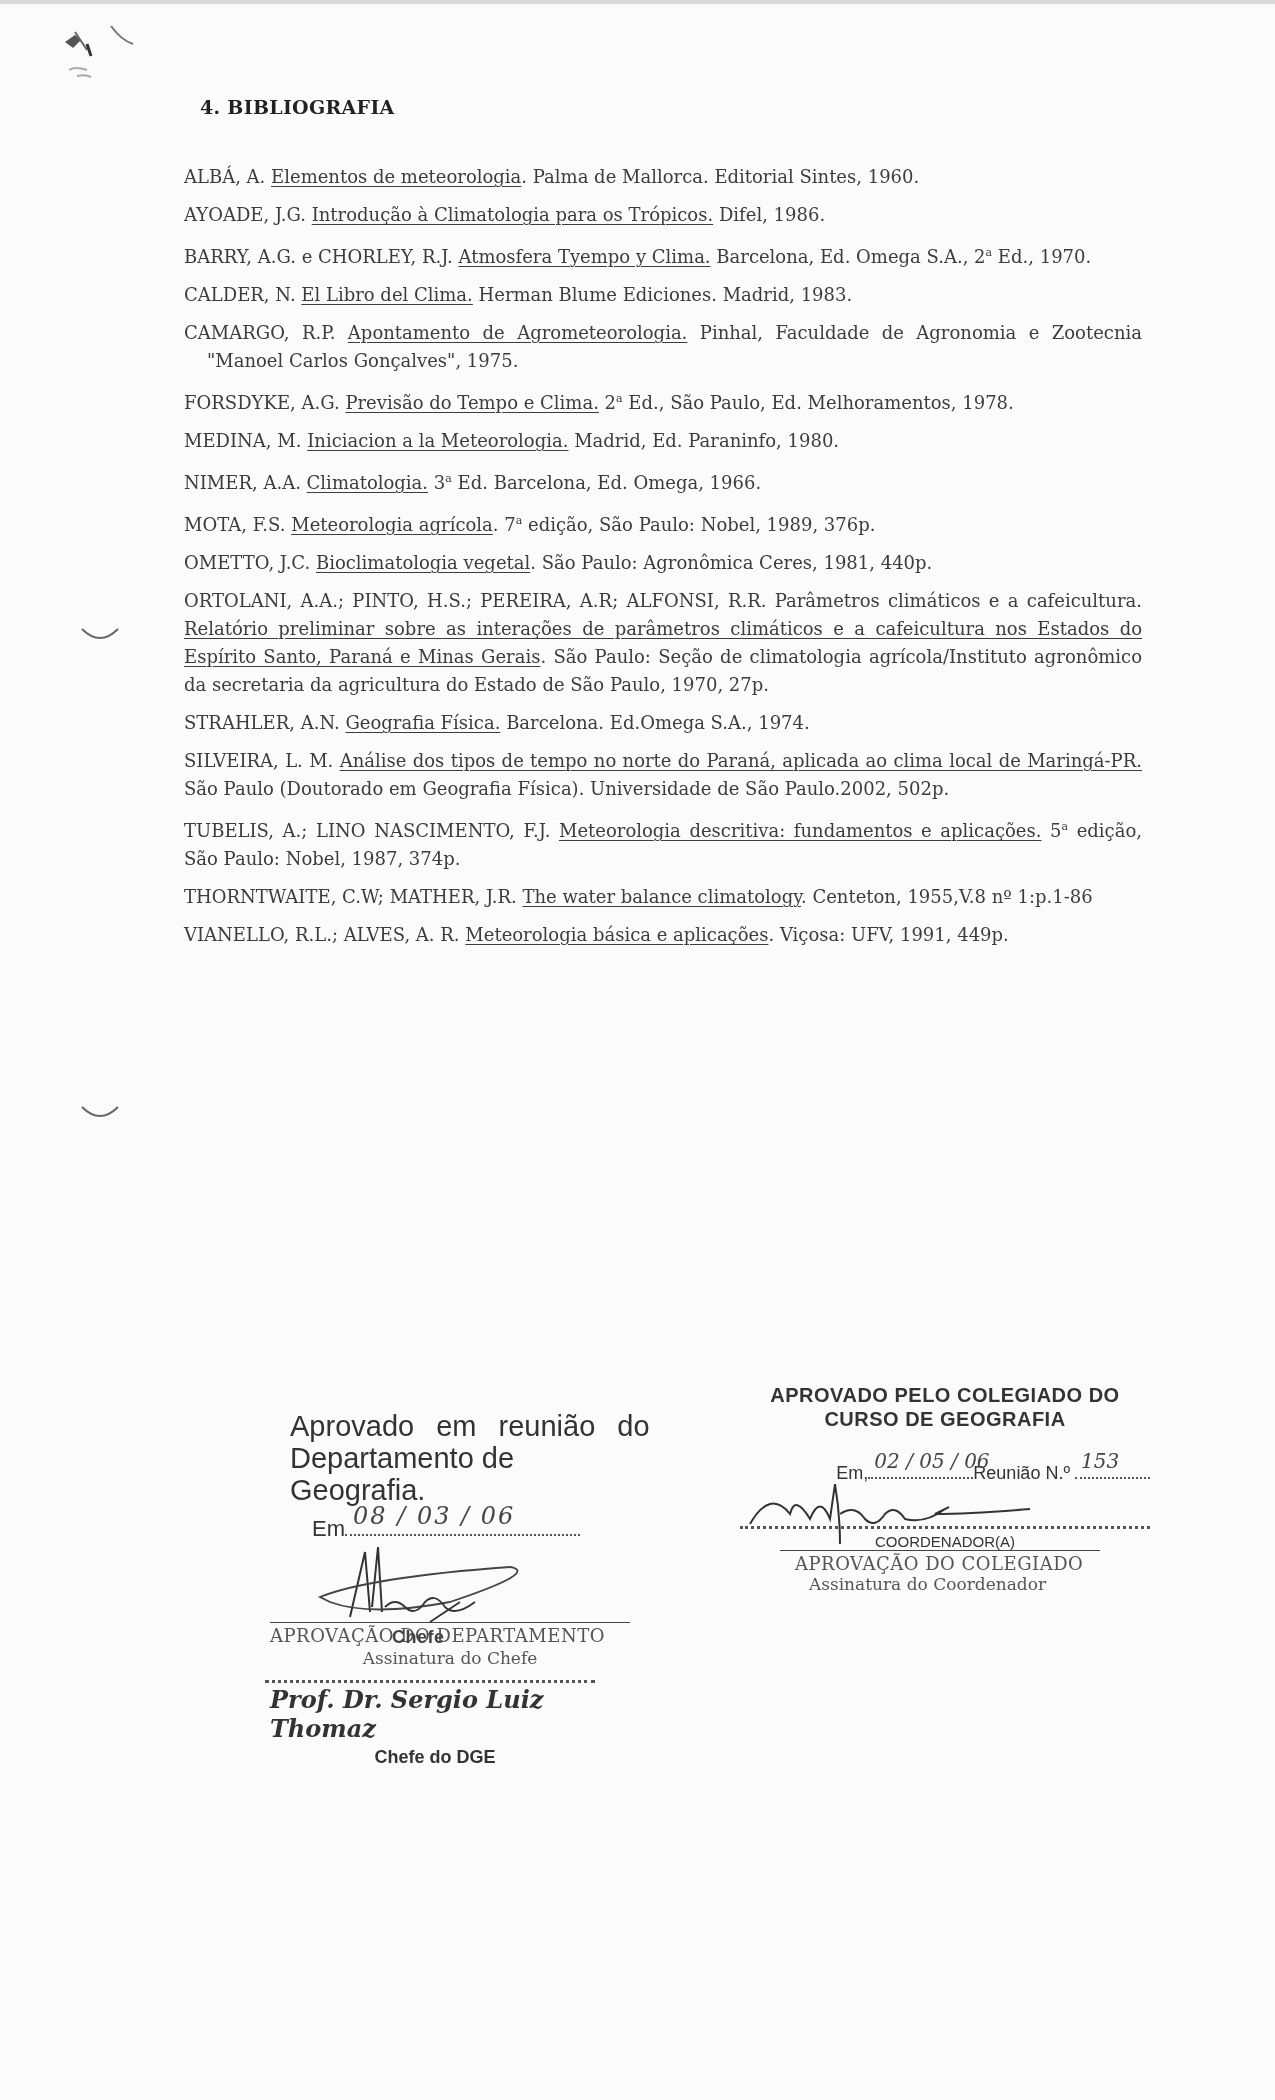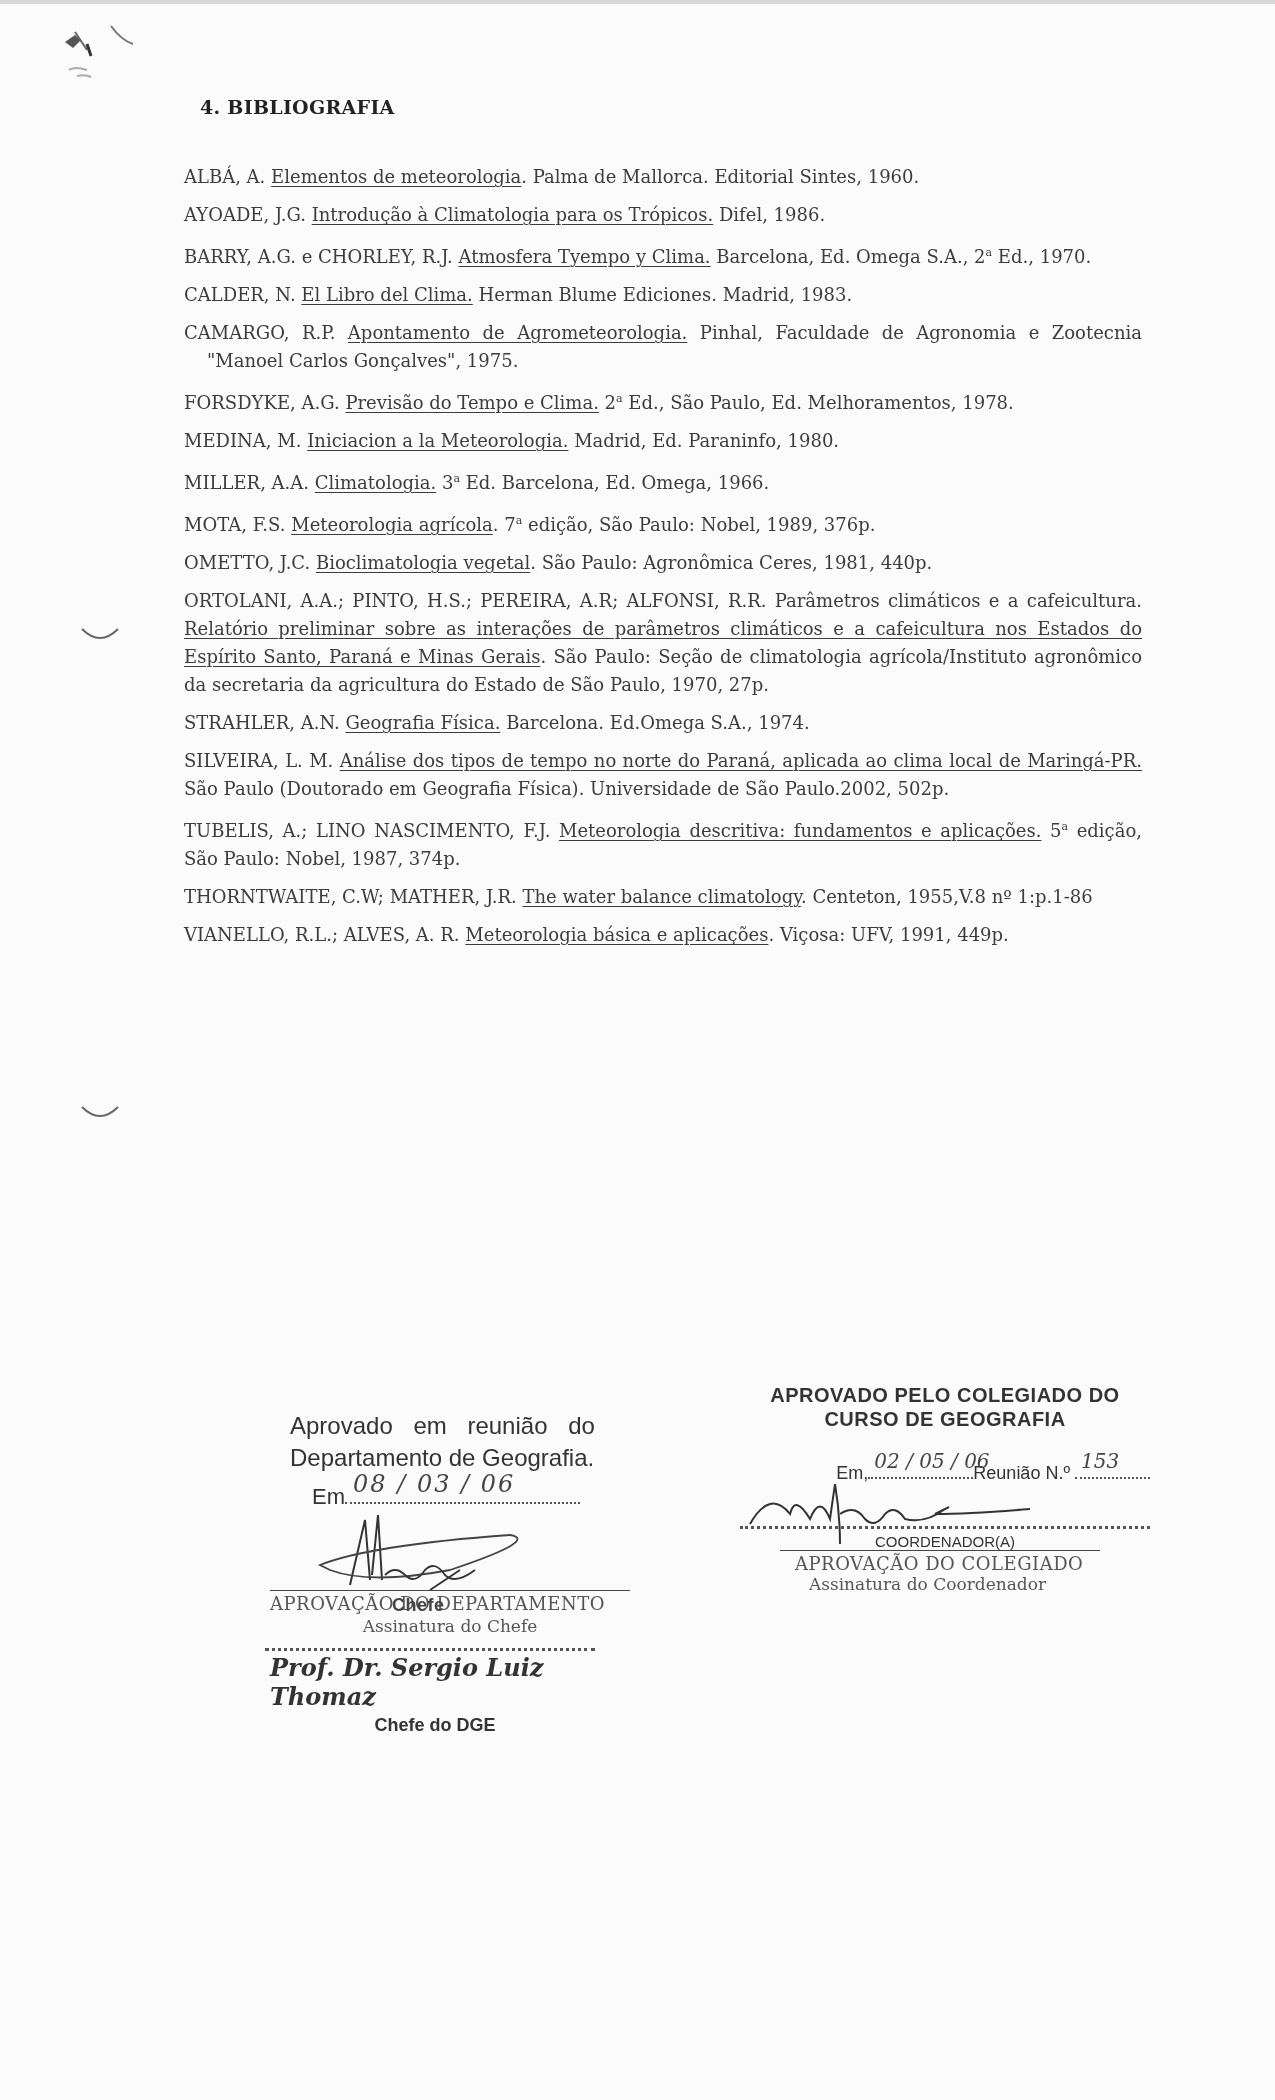--- a/index.html
+++ b/index.html
@@ -21,21 +21,21 @@
       text-align:left;
     }
     .entry.justify { text-align:justify; padding-left:0; text-indent:0; }
     .entry .u { text-decoration:underline; text-underline-offset:3px; text-decoration-thickness:1px; }
     .entry sup { font-size:11px; }
     .mark { position:absolute; }
 
     
     .stamp-left { position:absolute; left:290px; top:1410px; width:360px; }
     .stamp-left .line1, .stamp-left .line2 {
-      font-family:"Liberation Sans", sans-serif; font-size:24px; color:#333; line-height:32px;
+      font-family:"Liberation Sans", sans-serif; font-size:29px; color:#333; line-height:32px;
     }
     .stamp-left .line1 { word-spacing:14px; }
     .em-row { font-family:"Liberation Sans", sans-serif; font-size:22px; color:#333; margin-top:6px; position:relative; left:22px; }
     .em-row .dots { border-bottom:2px dotted #555; display:inline-block; width:235px; height:22px; position:relative; vertical-align:baseline; }
     .em-row .hand { position:absolute; left:8px; top:-10px; font-family:"DejaVu Serif", serif; font-style:italic; font-size:24px; color:#444; letter-spacing:2px; }
     .sig-area { position:relative; height:80px; }
     .rule { border-top:1px solid #444; }
     .approval-title {
       font-family:"DejaVu Serif", serif; font-size:18px; color:#555; letter-spacing:0.5px; position:relative;
     }
@@ -80,21 +80,21 @@
 <div class="heading">4. BIBLIOGRAFIA</div>
 
 <div class="biblio">
   <div class="entry"><span>ALBÁ, A. </span><span class="u">Elementos de meteorologia</span><span>. Palma de Mallorca. Editorial Sintes, 1960.</span></div>
   <div class="entry"><span>AYOADE, J.G. </span><span class="u">Introdução à Climatologia para os Trópicos.</span><span> Difel, 1986.</span></div>
   <div class="entry"><span>BARRY, A.G. e CHORLEY, R.J.  </span><span class="u">Atmosfera Tyempo y Clima.</span><span> Barcelona, Ed. Omega S.A., 2</span><sup>a</sup><span> Ed., 1970.</span></div>
   <div class="entry"><span>CALDER, N. </span><span class="u">El Libro del Clima.</span><span> Herman Blume Ediciones. Madrid, 1983.</span></div>
   <div class="entry" style="text-align:justify"><span>CAMARGO, R.P. </span><span class="u">Apontamento de Agrometeorologia.</span><span> Pinhal, Faculdade de Agronomia e Zootecnia "Manoel Carlos Gonçalves", 1975.</span></div>
   <div class="entry"><span>FORSDYKE, A.G. </span><span class="u">Previsão do Tempo e Clima.</span><span> 2</span><sup>a</sup><span> Ed., São Paulo, Ed. Melhoramentos, 1978.</span></div>
   <div class="entry"><span>MEDINA, M. </span><span class="u">Iniciacion a la Meteorologia.</span><span> Madrid, Ed. Paraninfo, 1980.</span></div>
-  <div class="entry"><span>MILLER, A.A. </span><span class="u">Climatologia.</span><span> 3</span><sup>a</sup><span> Ed. Barcelona, Ed. Omega, 1966.</span></div>
+  <div class="entry"><span>NIMER, A.A. </span><span class="u">Climatologia.</span><span> 3</span><sup>a</sup><span> Ed. Barcelona, Ed. Omega, 1966.</span></div>
   <div class="entry"><span>MOTA, F.S. </span><span class="u">Meteorologia agrícola</span><span>. 7</span><sup>a</sup><span> edição, São Paulo: Nobel, 1989, 376p.</span></div>
   <div class="entry"><span>OMETTO, J.C. </span><span class="u">Bioclimatologia vegetal</span><span>. São Paulo: Agronômica Ceres, 1981, 440p.</span></div>
   <div class="entry justify"><span>ORTOLANI, A.A.; PINTO, H.S.; PEREIRA, A.R; ALFONSI, R.R. Parâmetros climáticos e a cafeicultura. </span><span class="u">Relatório preliminar sobre  as interações de parâmetros climáticos e a cafeicultura nos Estados do Espírito Santo, Paraná e Minas Gerais</span><span>.  São Paulo: Seção de climatologia agrícola/Instituto agronômico da secretaria da agricultura do Estado de São Paulo, 1970, 27p.</span></div>
   <div class="entry"><span>STRAHLER, A.N. </span><span class="u">Geografia Física.</span><span> Barcelona. Ed.Omega S.A., 1974.</span></div>
   <div class="entry justify"><span>SILVEIRA, L. M. </span><span class="u">Análise dos tipos de tempo no norte do Paraná, aplicada ao clima local de Maringá-PR.</span><span> São Paulo (Doutorado em Geografia Física). Universidade de São Paulo.2002, 502p.</span></div>
   <div class="entry justify"><span>TUBELIS, A.; LINO NASCIMENTO, F.J. </span><span class="u">Meteorologia descritiva: fundamentos e aplicações.</span><span> 5</span><sup>a</sup><span> edição, São Paulo: Nobel, 1987, 374p.</span></div>
   <div class="entry justify"><span>THORNTWAITE, C.W; MATHER, J.R. </span><span class="u">The water balance climatology</span><span>. Centeton, 1955,V.8 nº 1:p.1-86</span></div>
   <div class="entry"><span>VIANELLO, R.L.; ALVES, A. R. </span><span class="u">Meteorologia básica e aplicações</span><span>. Viçosa: UFV, 1991, 449p.</span></div>
 </div>
 

